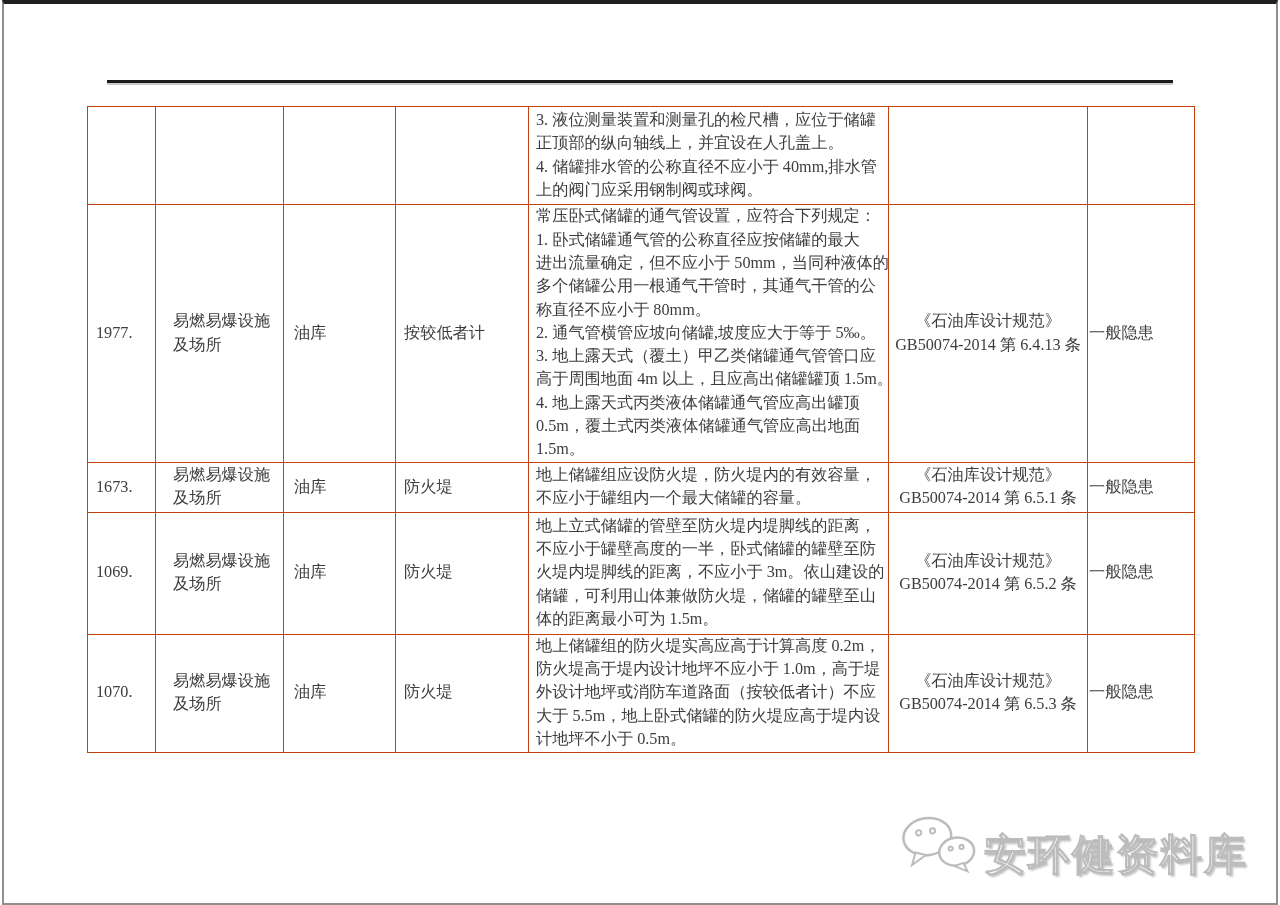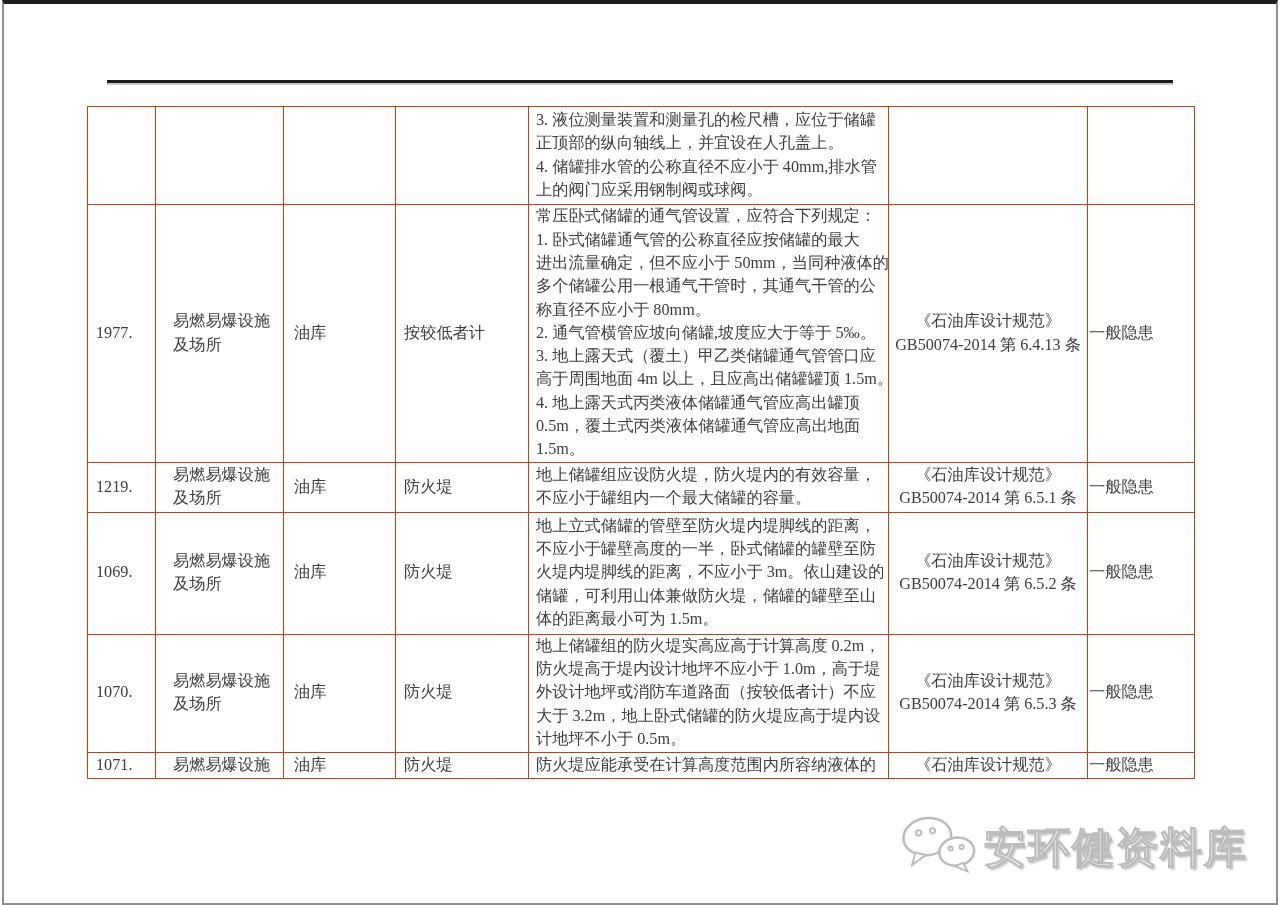--- a/index.html
+++ b/index.html
@@ -43,21 +43,21 @@
   td.c-no{padding-left:8px;}
   td.c-cat{padding-left:17px;}
   td.c-area{padding-left:10px;}
   td.c-item{padding-left:8px;}
   td.c-desc{padding:0 4px 0 7px;}
   td.c-ref{text-align:center;padding:0 2px;margin-left:48px;}
   td.c-sev{text-align:left;}
   
   .watermark{
     position:absolute;right:32px;bottom:22px;
-    display:flex;align-items:center;gap:5px;
+    display:flex;align-items:flex-end;gap:5px;
   }
   .wm-text{
     font-family:"Liberation Sans","DejaVu Sans",sans-serif;
     font-size:42px;font-weight:bold;letter-spacing:2px;
     color:#ffffff;
     -webkit-text-stroke:1px #bcbcbc;
     text-shadow:2px 2px 2px #c4c4c4;
   }
   .wm-icon{transform:rotate(-8deg);}
 </style>
@@ -106,21 +106,21 @@
 3. 地上露天式（覆土）甲乙类储罐通气管管口应
 高于周围地面 4m 以上，且应高出储罐罐顶 1.5m。
 4. 地上露天式丙类液体储罐通气管应高出罐顶
 0.5m，覆土式丙类液体储罐通气管应高出地面
 1.5m。</td>
         <td class="c-ref">《石油库设计规范》
 GB50074-2014 第 6.4.13 条</td>
         <td class="c-sev">一般隐患</td>
       </tr>
       <tr>
-        <td class="c-no">1219.</td>
+        <td class="c-no">1673.</td>
         <td class="c-cat">易燃易爆设施
 及场所</td>
         <td class="c-area">油库</td>
         <td class="c-item">防火堤</td>
         <td class="c-desc">地上储罐组应设防火堤，防火堤内的有效容量，
 不应小于罐组内一个最大储罐的容量。</td>
         <td class="c-ref">《石油库设计规范》
 GB50074-2014 第 6.5.1 条</td>
         <td class="c-sev">一般隐患</td>
       </tr>
@@ -141,33 +141,24 @@
       </tr>
       <tr>
         <td class="c-no">1070.</td>
         <td class="c-cat">易燃易爆设施
 及场所</td>
         <td class="c-area">油库</td>
         <td class="c-item">防火堤</td>
         <td class="c-desc">地上储罐组的防火堤实高应高于计算高度 0.2m，
 防火堤高于堤内设计地坪不应小于 1.0m，高于堤
 外设计地坪或消防车道路面（按较低者计）不应
-大于 3.2m，地上卧式储罐的防火堤应高于堤内设
+大于 5.5m，地上卧式储罐的防火堤应高于堤内设
 计地坪不小于 0.5m。</td>
         <td class="c-ref">《石油库设计规范》
 GB50074-2014 第 6.5.3 条</td>
-        <td class="c-sev">一般隐患</td>
-      </tr>
-      <tr>
-        <td class="c-no">1071.</td>
-        <td class="c-cat">易燃易爆设施</td>
-        <td class="c-area">油库</td>
-        <td class="c-item">防火堤</td>
-        <td class="c-desc">防火堤应能承受在计算高度范围内所容纳液体的</td>
-        <td class="c-ref">《石油库设计规范》</td>
         <td class="c-sev">一般隐患</td>
       </tr>
     </tbody>
 </table>
 
 <div class="watermark">
   <span class="wm-icon">
     <svg width="78" height="66" viewBox="0 0 78 66">
       <g fill="#ffffff" stroke="#bcbcbc" stroke-width="2.5">
         <ellipse cx="28" cy="22" rx="24" ry="18.5"></ellipse>

